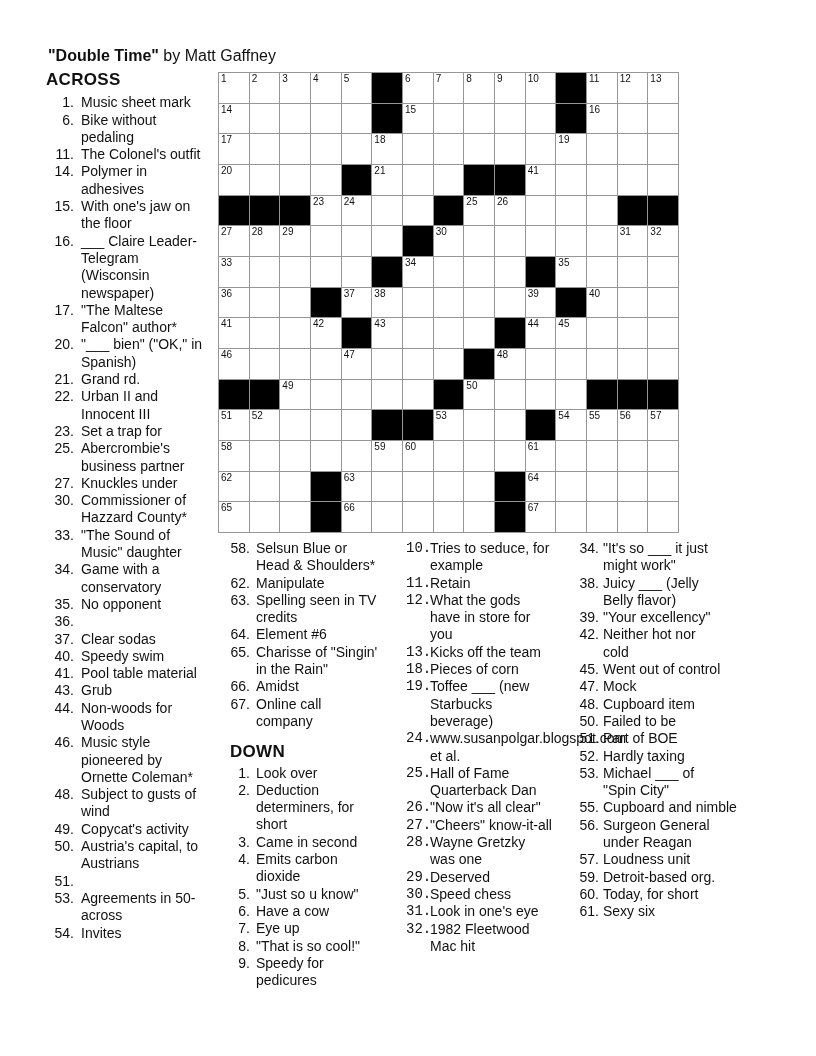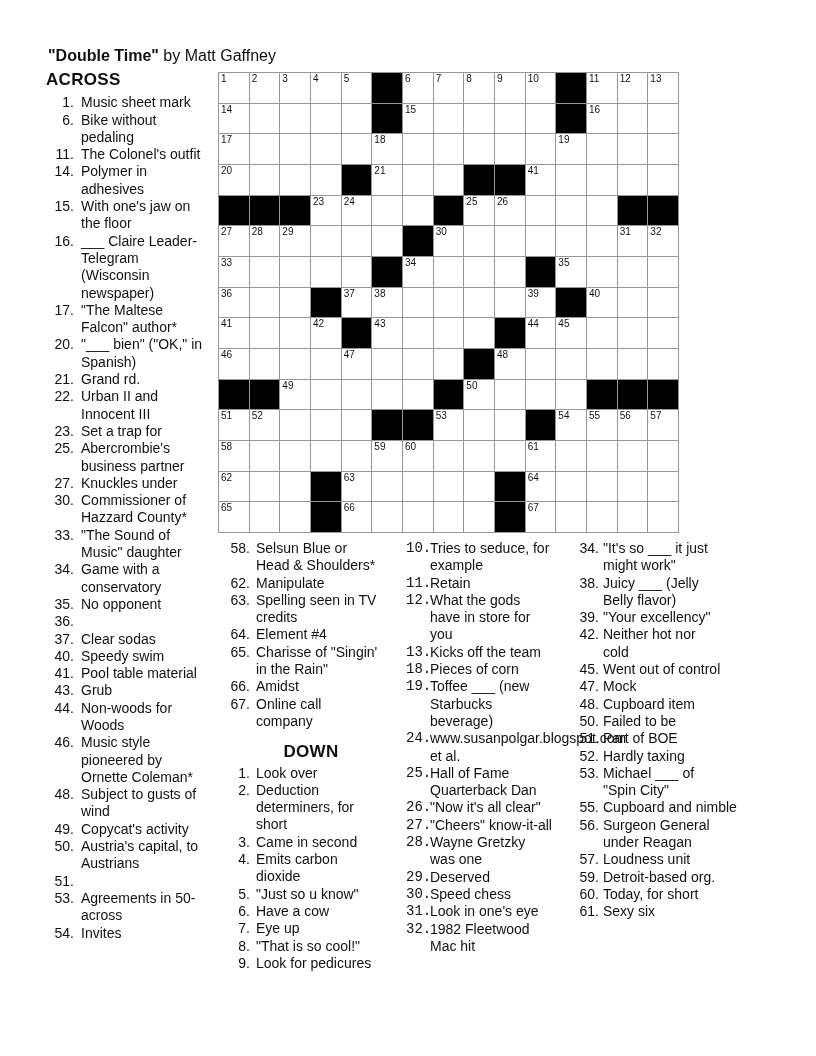--- a/index.html
+++ b/index.html
@@ -58,21 +58,21 @@
   .clue .txt { flex: 0 0 auto; white-space: pre-line; }
 
   .col1 { left: 46px; top: 71px; width: 172px; }
   .col1 .heading { margin-bottom: 6px; }
   .col1 .num { width: 28px; margin-right: 7px; }
   .col1 .txt { width: 136px; }
 
   .col2 { left: 230px; top: 540px; width: 162px; }
   .col2 .num { width: 20px; margin-right: 6px; }
   .col2 .txt { width: 132px; }
-  .down-heading { margin: 13px 0 4px 0; text-align: center; }
+  .down-heading { margin: 13px 0 4px 0; }
 
   .col3 { left: 406px; top: 540px; width: 168px; }
   .col3 .num { width: 20px; margin-right: 4px; font-family: Liberation Mono, monospace; }
   .col3 .txt { width: 142px; }
 
   .col4 { left: 579px; top: 540px; width: 182px; }
   .col4 .num { width: 20px; margin-right: 4px; }
   .col4 .txt { width: 152px; }
 </style>
 </head>
@@ -598,21 +598,21 @@
           <span class="num">62.</span>
           <span class="txt">Manipulate</span>
         </div>
         <div class="clue">
           <span class="num">63.</span>
           <span class="txt">Spelling seen in TV
 credits</span>
         </div>
         <div class="clue">
           <span class="num">64.</span>
-          <span class="txt">Element #4</span>
+          <span class="txt">Element #6</span>
         </div>
         <div class="clue">
           <span class="num">65.</span>
           <span class="txt">Charisse of "Singin'
 in the Rain"</span>
         </div>
         <div class="clue">
           <span class="num">66.</span>
           <span class="txt">Amidst</span>
         </div>
@@ -654,21 +654,21 @@
         <div class="clue">
           <span class="num">7.</span>
           <span class="txt">Eye up</span>
         </div>
         <div class="clue">
           <span class="num">8.</span>
           <span class="txt">"That is so cool!"</span>
         </div>
         <div class="clue">
           <span class="num">9.</span>
-          <span class="txt">Look for pedicures</span>
+          <span class="txt">Speedy for pedicures</span>
         </div>
       </div>
   </div>
 
   <div class="col col3" id="col3">
       <div class="clue">
         <span class="num">10.</span>
         <span class="txt">Tries to seduce, for
 example</span>
       </div>

